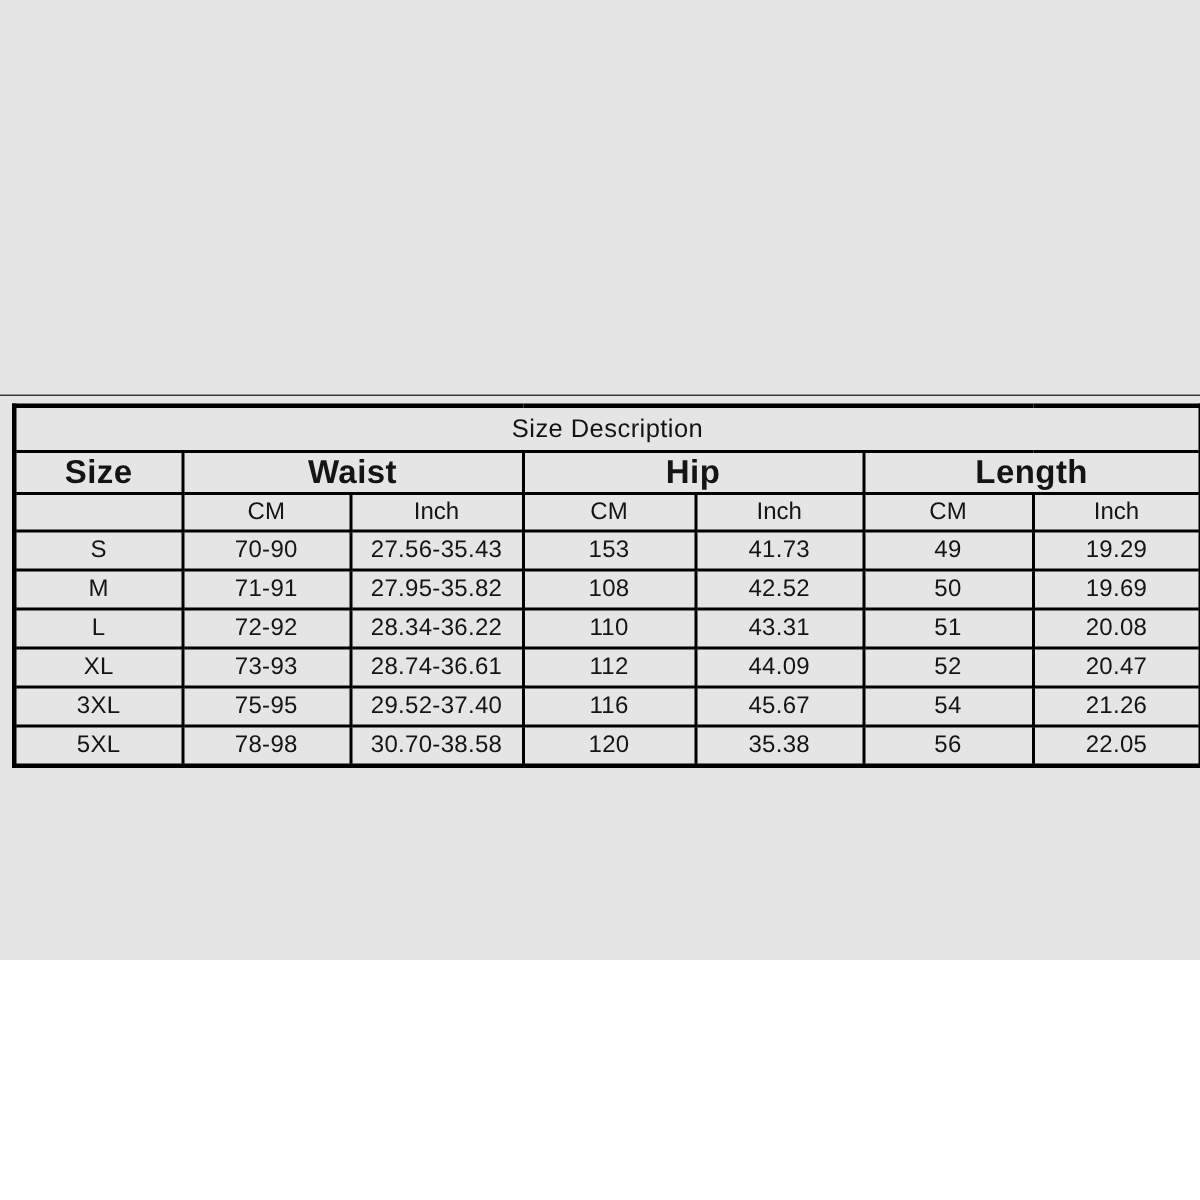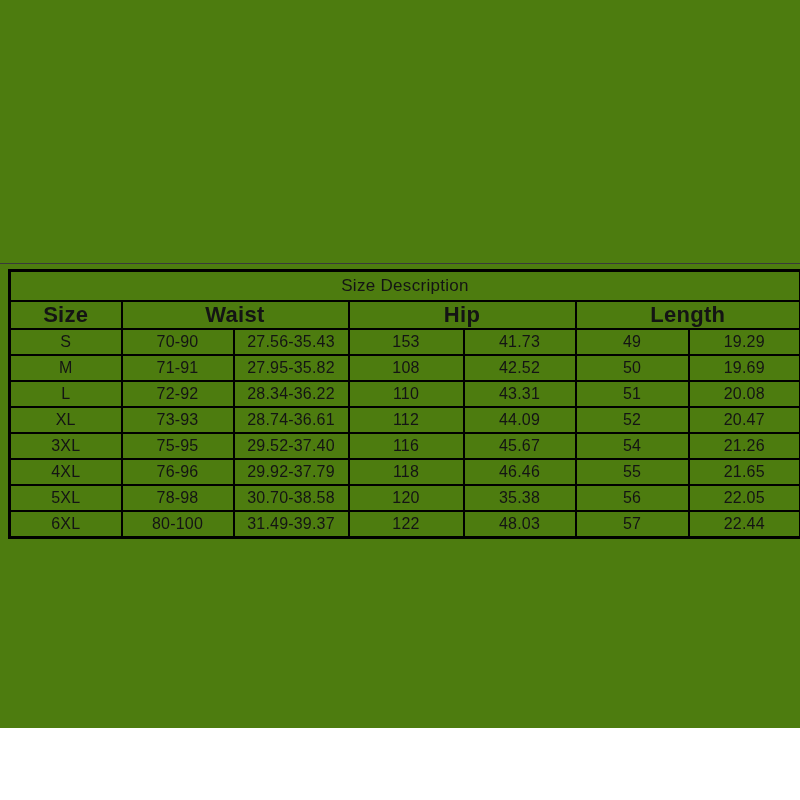--- a/index.html
+++ b/index.html
@@ -4,22 +4,22 @@
 <style>
   html, body {
     margin: 0;
     padding: 0;
     background: #ffffff;
     font-family: "Liberation Sans", sans-serif;
   }
   .page {
     position: relative;
     width: 800px;
-    height: 728px;
-    background: #4d7c0f;
+    height: 640px;
+    background: #e5e5e5;
     overflow: hidden;
   }
   .top-rule {
     position: absolute;
     left: 0;
     top: 263px;
     width: 800px;
     height: 1px;
     background: #3a3a3a;
   }
@@ -88,20 +88,29 @@
     <thead>
       <tr>
         <th class="title-cell" colspan="7">Size Description</th>
       </tr>
       <tr>
         <th class="group-cell">Size</th>
         <th class="group-cell" colspan="2">Waist</th>
         <th class="group-cell" colspan="2">Hip</th>
         <th class="group-cell" colspan="2">Length</th>
       </tr>
+      <tr>
+        <th class="unit-cell"></th>
+        <th class="unit-cell">CM</th>
+        <th class="unit-cell">Inch</th>
+        <th class="unit-cell">CM</th>
+        <th class="unit-cell">Inch</th>
+        <th class="unit-cell">CM</th>
+        <th class="unit-cell">Inch</th>
+      </tr>
     </thead>
     <tbody>
       <tr>
         <td class="data-cell">S</td>
         <td class="data-cell">70-90</td>
         <td class="data-cell">27.56-35.43</td>
         <td class="data-cell">153</td>
         <td class="data-cell">41.73</td>
         <td class="data-cell">49</td>
         <td class="data-cell">19.29</td>
@@ -136,41 +145,23 @@
       <tr>
         <td class="data-cell">3XL</td>
         <td class="data-cell">75-95</td>
         <td class="data-cell">29.52-37.40</td>
         <td class="data-cell">116</td>
         <td class="data-cell">45.67</td>
         <td class="data-cell">54</td>
         <td class="data-cell">21.26</td>
       </tr>
       <tr>
-        <td class="data-cell">4XL</td>
-        <td class="data-cell">76-96</td>
-        <td class="data-cell">29.92-37.79</td>
-        <td class="data-cell">118</td>
-        <td class="data-cell">46.46</td>
-        <td class="data-cell">55</td>
-        <td class="data-cell">21.65</td>
-      </tr>
-      <tr>
         <td class="data-cell">5XL</td>
         <td class="data-cell">78-98</td>
         <td class="data-cell">30.70-38.58</td>
         <td class="data-cell">120</td>
         <td class="data-cell">35.38</td>
         <td class="data-cell">56</td>
         <td class="data-cell">22.05</td>
       </tr>
-      <tr>
-        <td class="data-cell">6XL</td>
-        <td class="data-cell">80-100</td>
-        <td class="data-cell">31.49-39.37</td>
-        <td class="data-cell">122</td>
-        <td class="data-cell">48.03</td>
-        <td class="data-cell">57</td>
-        <td class="data-cell">22.44</td>
-      </tr>
     </tbody>
   </table>
 </div>
 
 </body></html>

